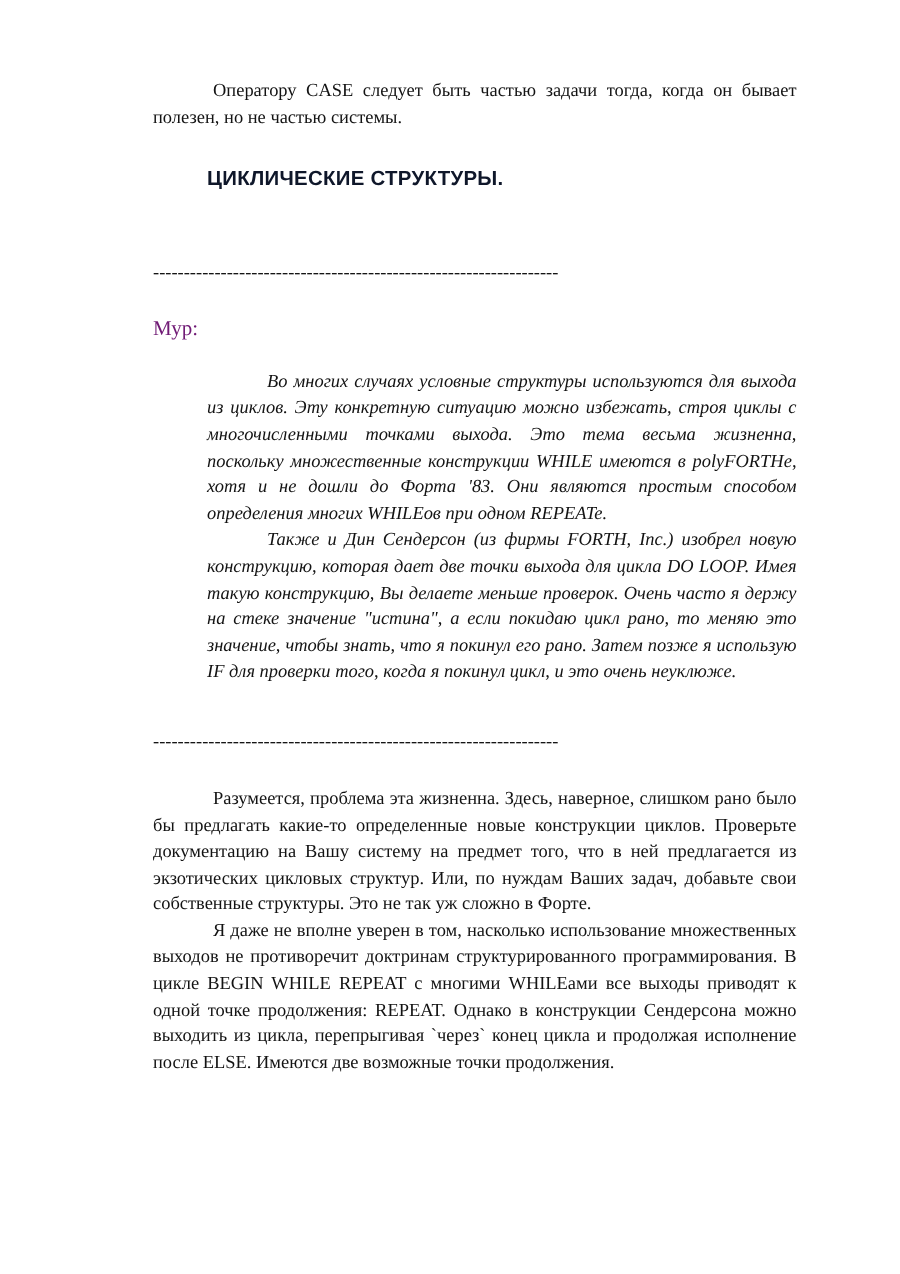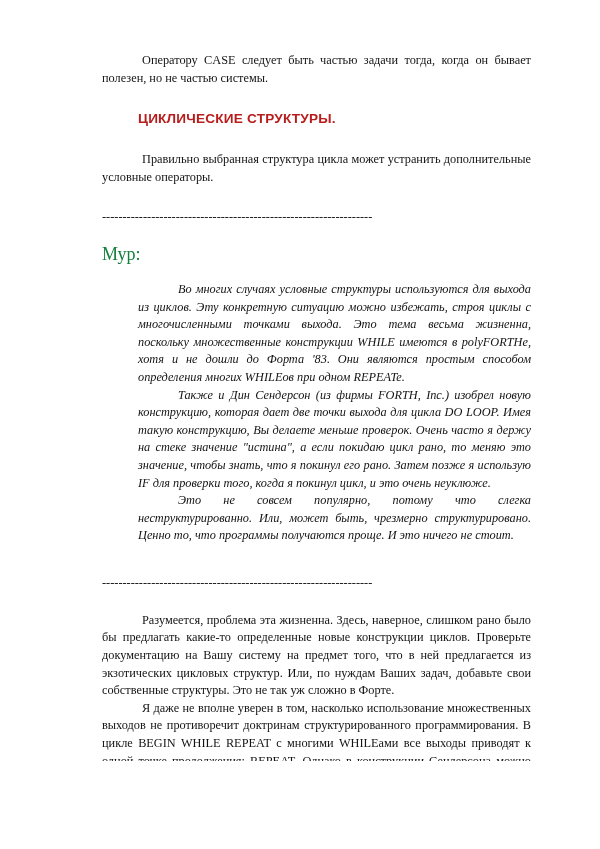--- a/index.html
+++ b/index.html
@@ -40,40 +40,40 @@
   .gap-lg { height: 30px; }
 
   h2.section-heading {
     margin: 0;
     padding: 0;
     font-family: "Liberation Sans", "DejaVu Sans", sans-serif;
     font-weight: bold;
     font-size: 13.6px;
     line-height: 18px;
     letter-spacing: 0.2px;
-    color: #b91c1c;
+    color: #0f172a;
     margin-left: 36px;
   }
 
   .separator {
     font-family: "Liberation Serif", "DejaVu Serif", serif;
     font-size: 12.3px;
     line-height: 14px;
     letter-spacing: 0px;
     color: #151515;
     white-space: nowrap;
     overflow: hidden;
     width: 270px;
   }
 
   .speaker {
     margin: 0;
-    font-size: 18px;
+    font-size: 14px;
     line-height: 17.6px;
-    color: #15803d;
+    color: #701a75;
   }
 
   .quote-block {
     margin: 0;
     padding-left: 36px;
     font-style: italic;
   }
   .quote-block p.para {
     text-indent: 40px;
   }
@@ -100,36 +100,34 @@
   <div class="content">
 
     <p class="para">Оператору CASE следует быть частью задачи тогда, когда он бывает полезен, но не частью системы.</p>
 
     <div class="gap-md"></div>
 
     <h2 class="section-heading">ЦИКЛИЧЕСКИЕ СТРУКТУРЫ.</h2>
 
     <div class="gap-md"></div>
 
-    <p class="para">Правильно выбранная структура цикла может устранить дополнительные условные операторы.</p>
 
     <div class="gap-md"></div>
 
     <div class="separator">------------------------------------------------------------------</div>
 
     <div class="gap-md"></div>
 
     <p class="speaker">Мур:</p>
 
     <div class="gap-sm"></div>
 
     <div class="quote-block">
       <p class="para">Во многих случаях условные структуры используются для выхода из циклов. Эту конкретную ситуацию можно избежать, строя циклы с многочисленными точками выхода. Это тема весьма жизненна, поскольку множественные конструкции WHILE имеются в polyFORTHe, хотя и не дошли до Форта '83. Они являются простым способом определения многих WHILEов при одном REPEATe.</p>
       <p class="para">Также и Дин Сендерсон (из фирмы FORTH, Inc.) изобрел новую конструкцию, которая дает две точки выхода для цикла DO LOOP. Имея такую конструкцию, Вы делаете меньше проверок. Очень часто я держу на стеке значение "истина", а если покидаю цикл рано, то меняю это значение, чтобы знать, что я покинул его рано. Затем позже я использую IF для проверки того, когда я покинул цикл, и это очень неуклюже.</p>
-      <p class="para">Это не совсем популярно, потому что слегка неструктурированно. Или, может быть, чрезмерно структурировано. Ценно то, что программы получаются проще. И это ничего не стоит.</p>
     </div>
 
     <div class="gap-lg"></div>
 
     <div class="separator">------------------------------------------------------------------</div>
 
     <div class="gap-md"></div>
 
     <div class="body-block">
       <p class="para">Разумеется, проблема эта жизненна. Здесь, наверное, слишком рано было бы предлагать какие-то определенные новые конструкции циклов. Проверьте документацию на Вашу систему на предмет того, что в ней предлагается из экзотических цикловых структур. Или, по нуждам Ваших задач, добавьте свои собственные структуры. Это не так уж сложно в Форте.</p>

